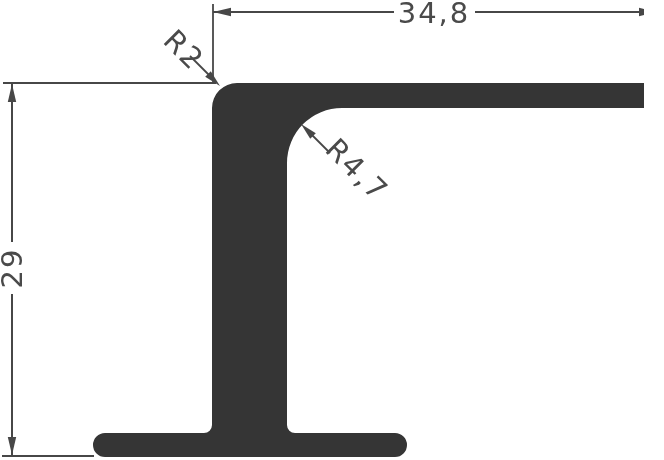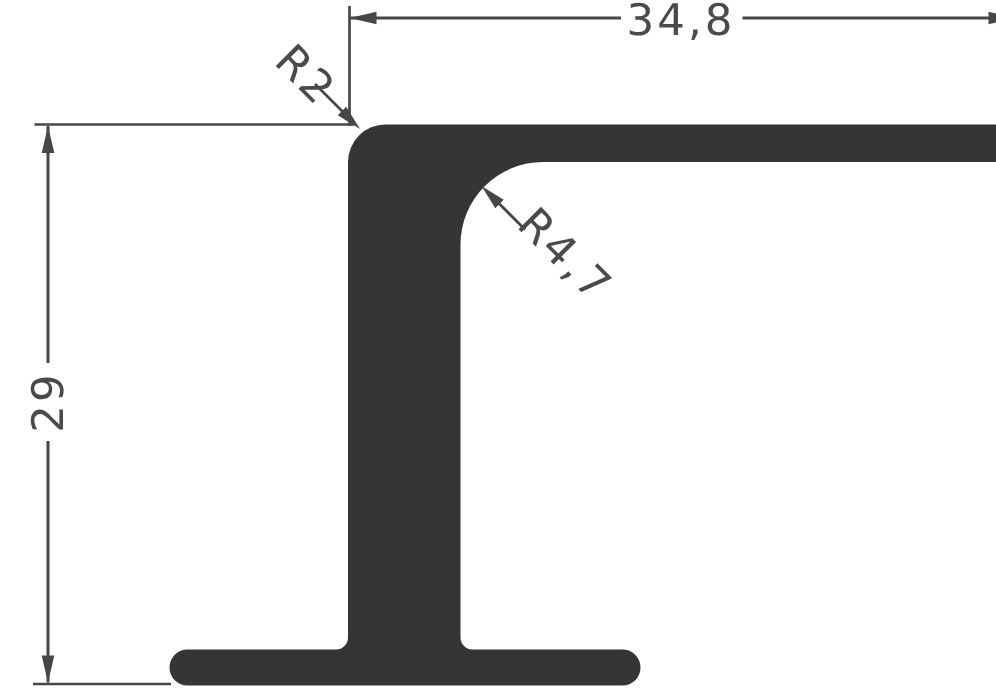--- a/index.html
+++ b/index.html
@@ -6,21 +6,20 @@
     margin: 0;
     padding: 0;
     background: #ffffff;
   }
   .stage {
     position: relative;
     width: 644px;
     height: 460px;
     background: var(--bg, #ffffff);
     overflow: hidden;
-    margin-left: 20px;
   }
   svg { display: block; }
   .dim-line {
     fill: none;
     stroke-width: 2;
   }
   .ext-line {
     fill: none;
     stroke-width: 1.8;
   }

